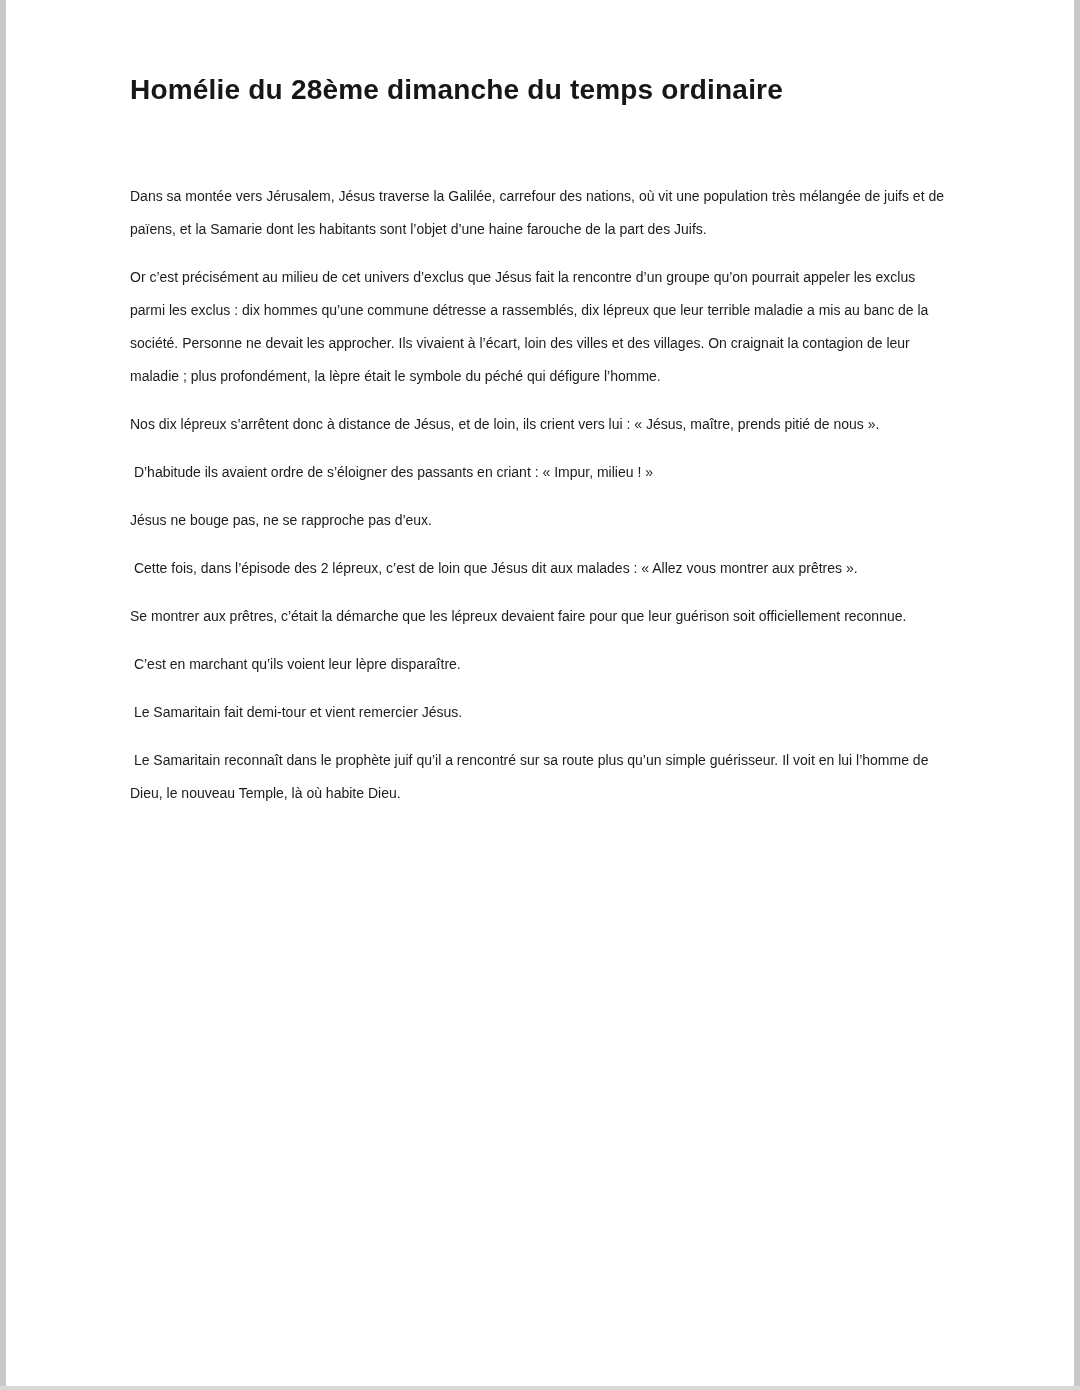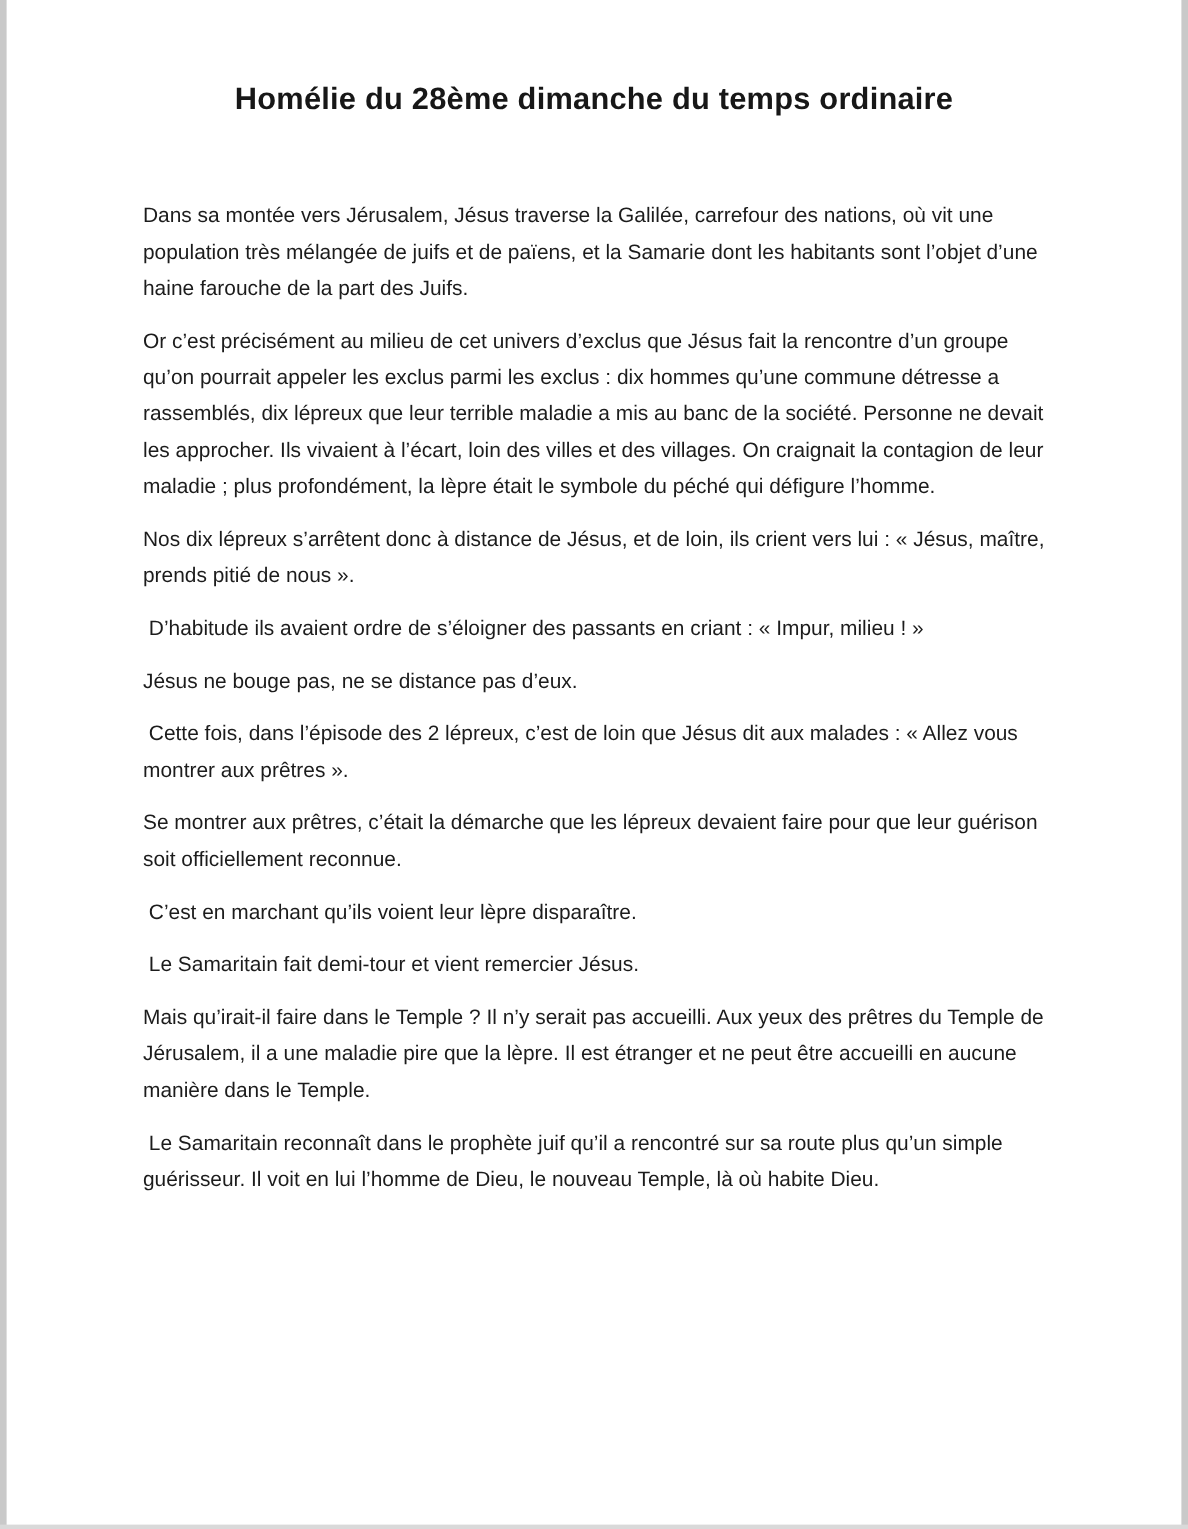--- a/index.html
+++ b/index.html
@@ -28,45 +28,43 @@
     padding: 72px 130px 0 130px;
     box-sizing: border-box;
   }
   .doc-title {
     font-size: 28px;
     font-weight: bold;
     line-height: 36px;
     margin: 0 0 72px 0;
     color: #171717;
     letter-spacing: 0.2px;
-    text-align: center;
   }
   .doc-body p {
-    font-size: 19px;
+    font-size: 14px;
     line-height: 33px;
     margin: 0 0 15px 0;
     white-space: pre-wrap;
     color: #1c1c1c;
   }
 </style>
 </head>
 <body>
 
 <div class="edge edge-left"></div>
 <div class="edge edge-right"></div>
 <div class="edge edge-bottom"></div>
 
 <div class="doc">
   <h1 class="doc-title">Homélie du 28ème dimanche du temps ordinaire</h1>
   <div class="doc-body">
     <p>Dans sa montée vers Jérusalem, Jésus traverse la Galilée, carrefour des nations, où vit une population très mélangée de juifs et de païens, et la Samarie dont les habitants sont l’objet d’une haine farouche de la part des Juifs.</p>
     <p>Or c’est précisément au milieu de cet univers d’exclus que Jésus fait la rencontre d’un groupe qu’on pourrait appeler les exclus parmi les exclus : dix hommes qu’une commune détresse a rassemblés, dix lépreux que leur terrible maladie a mis au banc de la société. Personne ne devait les approcher. Ils vivaient à l’écart, loin des villes et des villages. On craignait la contagion de leur maladie ; plus profondément, la lèpre était le symbole du péché qui défigure l’homme.</p>
     <p>Nos dix lépreux s’arrêtent donc à distance de Jésus, et de loin, ils crient vers lui : « Jésus, maître, prends pitié de nous ».</p>
     <p> D’habitude ils avaient ordre de s’éloigner des passants en criant : « Impur, milieu ! »</p>
-    <p>Jésus ne bouge pas, ne se distance pas d’eux.</p>
+    <p>Jésus ne bouge pas, ne se rapproche pas d’eux.</p>
     <p> Cette fois, dans l’épisode des 2 lépreux, c’est de loin que Jésus dit aux malades : « Allez vous montrer aux prêtres ».</p>
     <p>Se montrer aux prêtres, c’était la démarche que les lépreux devaient faire pour que leur guérison soit officiellement reconnue.</p>
     <p> C’est en marchant qu’ils voient leur lèpre disparaître.</p>
     <p> Le Samaritain fait demi-tour et vient remercier Jésus.</p>
-    <p>Mais qu’irait-il faire dans le Temple ? Il n’y serait pas accueilli. Aux yeux des prêtres du Temple de Jérusalem, il a une maladie pire que la lèpre. Il est étranger et ne peut être accueilli en aucune manière dans le Temple.</p>
     <p> Le Samaritain reconnaît dans le prophète juif qu’il a rencontré sur sa route plus qu’un simple guérisseur. Il voit en lui l’homme de Dieu, le nouveau Temple, là où habite Dieu.</p>
   </div>
 </div>
 
 </body></html>

